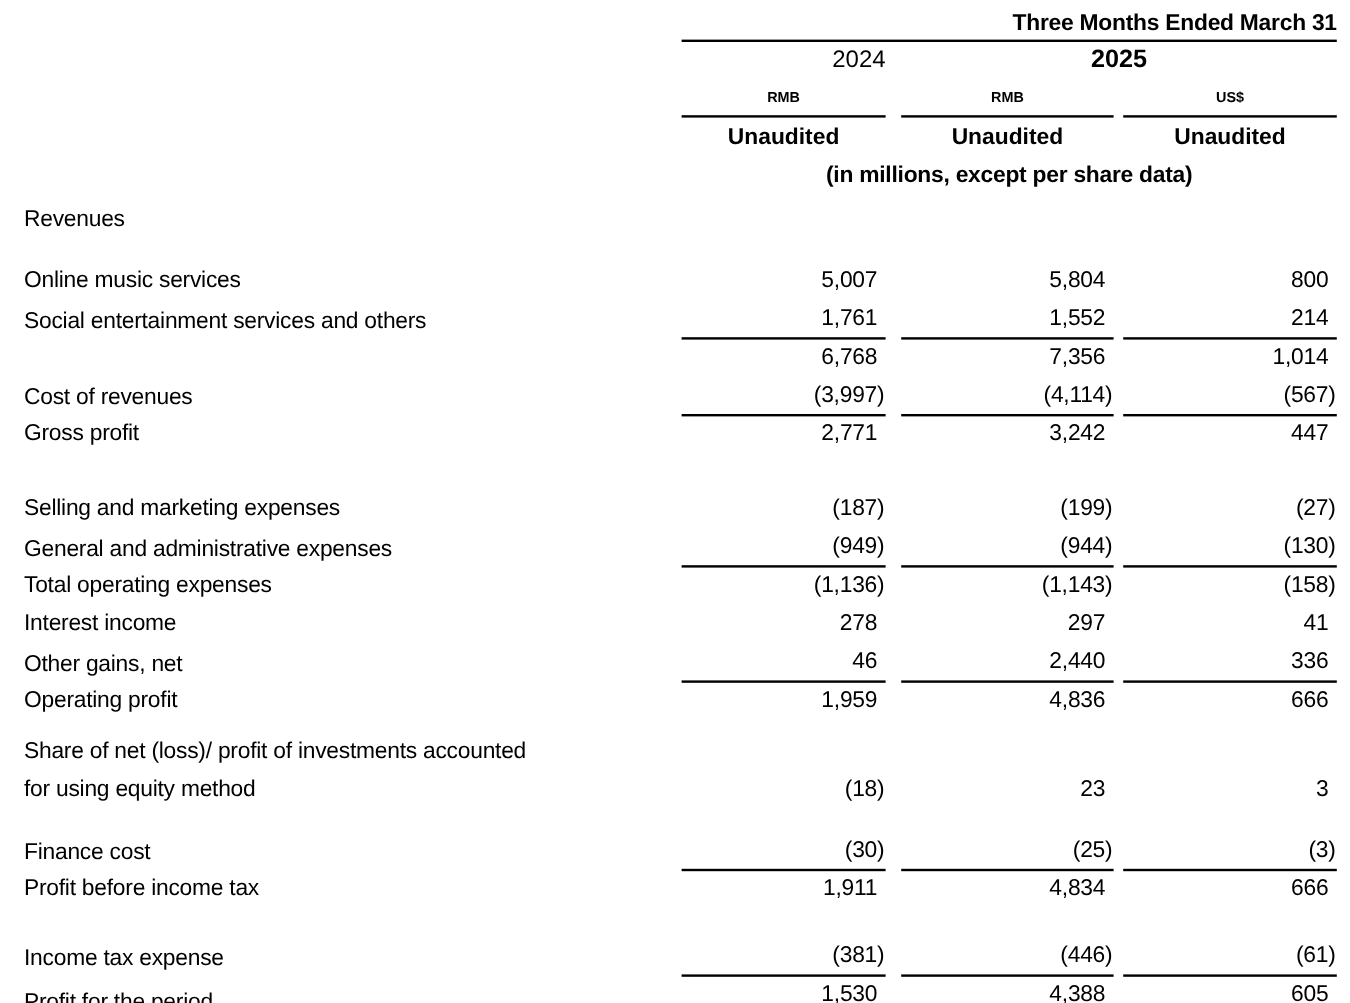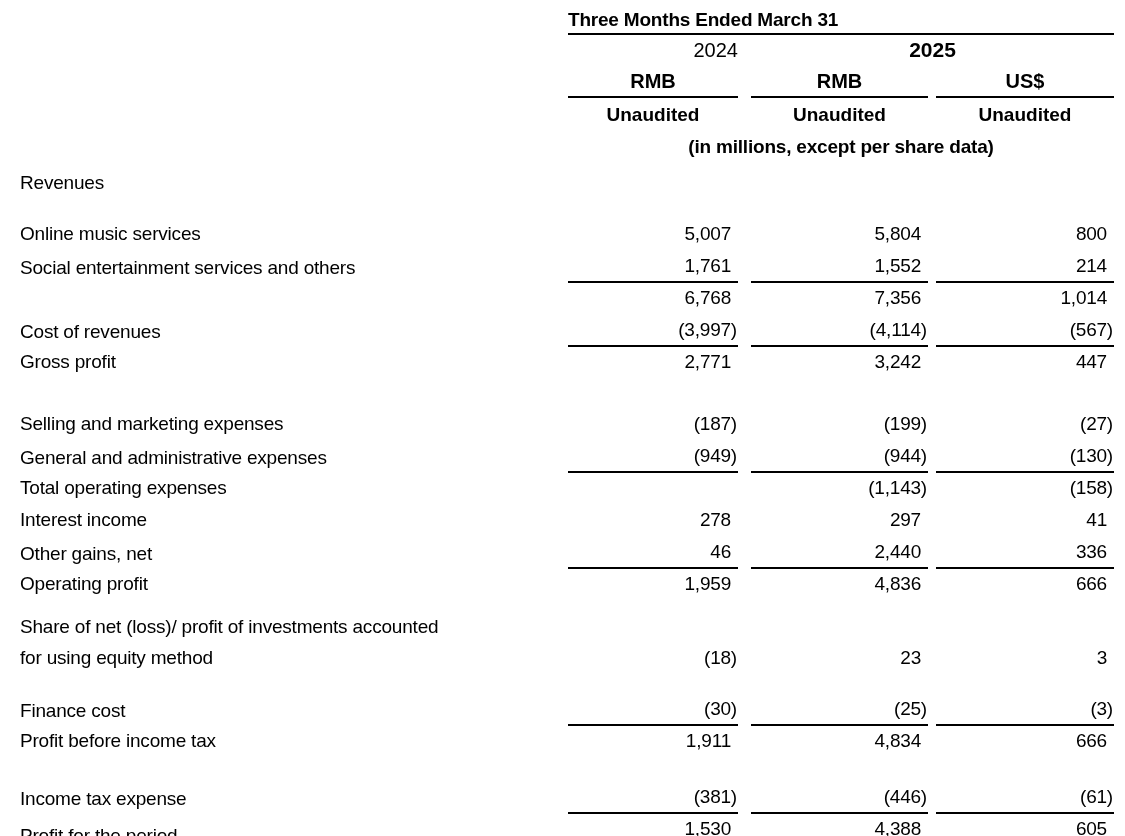--- a/index.html
+++ b/index.html
@@ -53,30 +53,30 @@
     margin-top: 20px;
   }
   .num.paren { padding-right: 1px; }
 
   .u  { border-bottom: 2px solid #000000; }
   .uu { border-bottom: 7px double #000000; }
 
   
   .h-title {
     grid-column: 2 / 7;
-    text-align: left;
+    text-align: right;
     font-size: 19px;
     font-weight: 700;
     line-height: 27px;
     border-bottom: 2px solid #000000;
     letter-spacing: -0.2px;
   }
   .h-year1 { grid-column: 2; text-align: right; font-size: 20px; font-weight: 400; line-height: 30px; }
   .h-year2 { grid-column: 4 / 7; text-align: center; font-size: 21px; font-weight: 700; line-height: 30px; }
-  .h-cur  { text-align: center; font-size: 20px; font-weight: 700; line-height: 30px; border-bottom: 2px solid #000000; }
+  .h-cur  { text-align: center; font-size: 12px; font-weight: 700; line-height: 30px; border-bottom: 2px solid #000000; }
   .h-una  { text-align: center; font-size: 19px; font-weight: 700; line-height: 31px; }
   .h-note {
     grid-column: 2 / 7;
     text-align: center;
     font-size: 19px;
     font-weight: 700;
     line-height: 31px;
     letter-spacing: -0.2px;
   }
 </style>
@@ -162,20 +162,21 @@
 
   <div class="grid-row r32">
     <div class="lbl">General and administrative expenses</div>
     <div class="c1 num u paren">(949)</div>
     <div class="c2 num u paren">(944)</div>
     <div class="c3 num u paren">(130)</div>
   </div>
 
   <div class="grid-row r32">
     <div class="lbl">Total operating expenses</div>
+    <div class="c1 num paren">(1,136)</div>
     <div class="c2 num paren">(1,143)</div>
     <div class="c3 num paren">(158)</div>
   </div>
 
   <div class="grid-row r32">
     <div class="lbl">Interest income</div>
     <div class="c1 num">278</div>
     <div class="c2 num">297</div>
     <div class="c3 num">41</div>
   </div>

